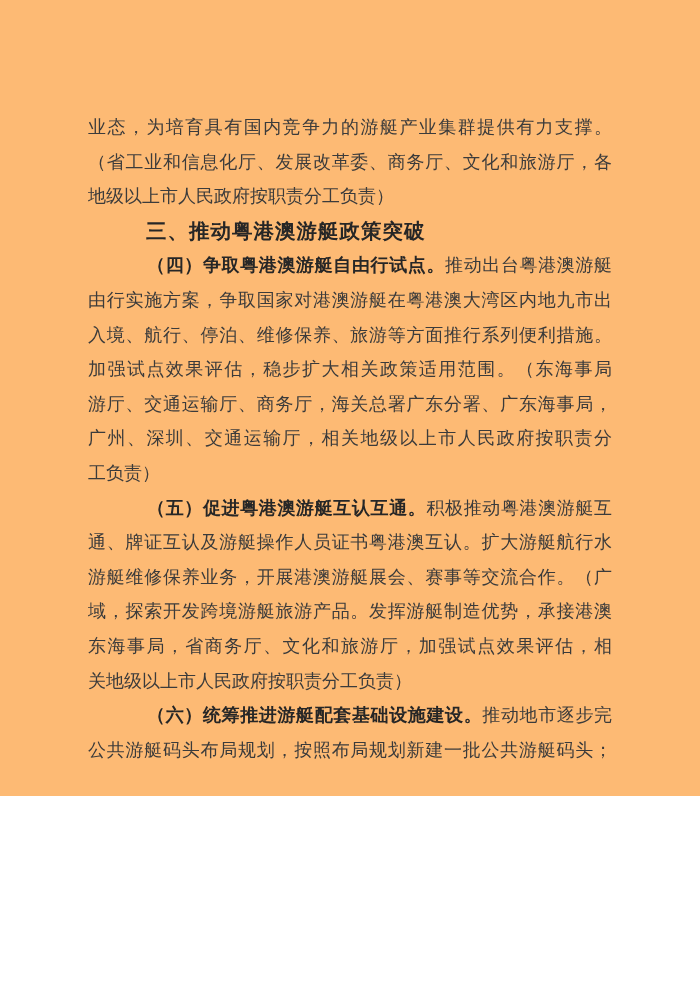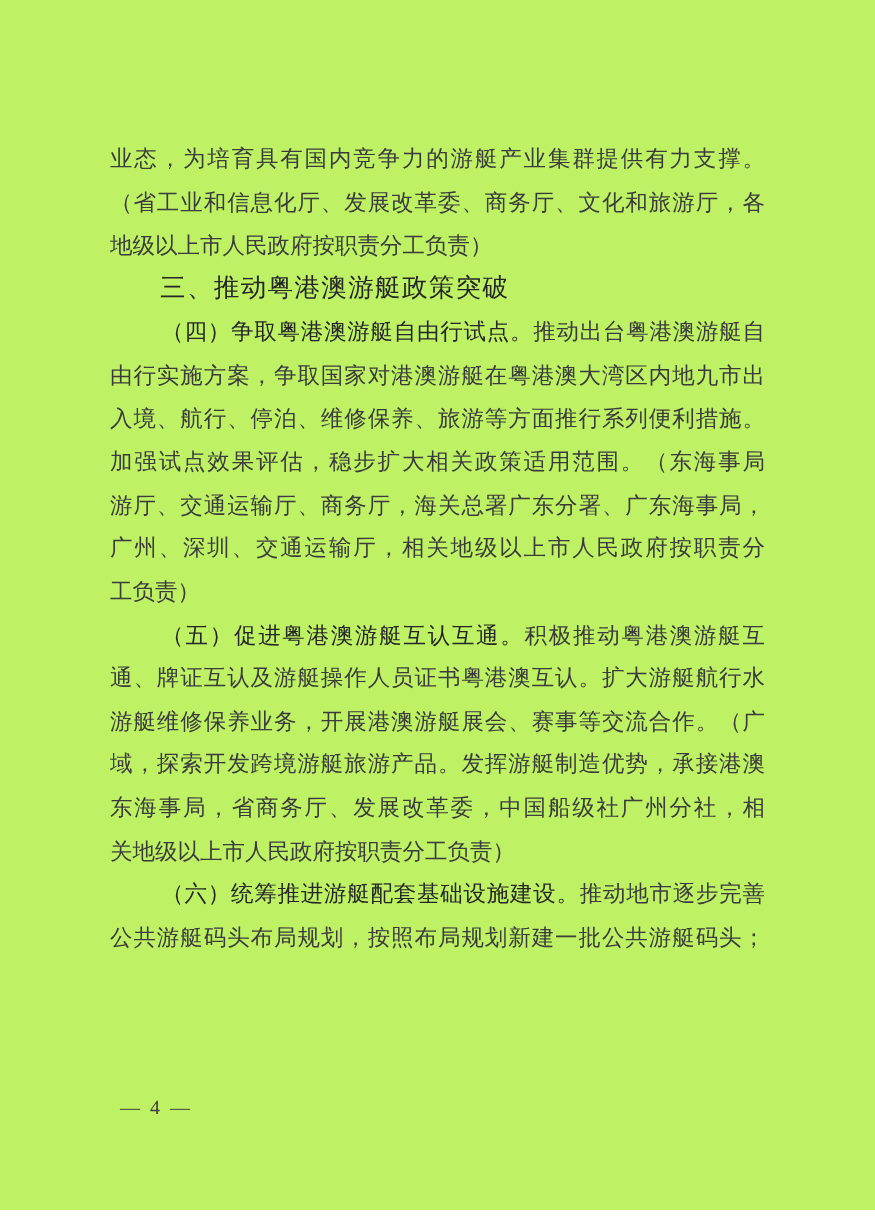--- a/index.html
+++ b/index.html
@@ -3,22 +3,22 @@
 <meta charset="utf-8">
 <style>
   html, body {
     margin: 0;
     padding: 0;
     background: #ffffff;
   }
   .page {
     position: relative;
     width: 700px;
-    height: 968px;
-    background: #bef264;
+    height: 796px;
+    background: #fdba74;
     overflow: hidden;
     font-family: "Liberation Serif", serif;
   }
   .text-body {
     position: absolute;
     left: 88px;
     top: 110px;
     width: 524px;
   }
   .line {
@@ -40,22 +40,23 @@
   .line.heading {
     font-family: "Liberation Sans", sans-serif;
     font-weight: bold;
     font-size: 20.5px;
     letter-spacing: 1px;
     color: #1d1d1d;
     text-indent: 40px;
   }
   .seg { font-weight: normal; }
   .seg.bold {
-    font-weight: normal;
+    font-weight: bold;
     color: #262626;
+    margin-left: 18px;
   }
   .page-number {
     position: absolute;
     left: 96px;
     top: 878px;
     font-size: 16px;
     line-height: 18px;
     color: #3f3f3f;
     letter-spacing: 2px;
     font-family: "Liberation Serif", serif;
@@ -74,19 +75,19 @@
       <div class="line fill"><span class="seg">由行实施方案，争取国家对港澳游艇在粤港澳大湾区内地九市出</span></div>
       <div class="line fill"><span class="seg">入境、航行、停泊、维修保养、旅游等方面推行系列便利措施。</span></div>
       <div class="line fill"><span class="seg">加强试点效果评估，稳步扩大相关政策适用范围。（东海事局</span></div>
       <div class="line fill"><span class="seg">游厅、交通运输厅、商务厅，海关总署广东分署、广东海事局，</span></div>
       <div class="line fill"><span class="seg">广州、深圳、交通运输厅，相关地级以上市人民政府按职责分</span></div>
       <div class="line"><span class="seg">工负责）</span></div>
       <div class="line fill indent"><span class="seg bold">（五）促进粤港澳游艇互认互通。</span><span class="seg">积极推动粤港澳游艇互</span></div>
       <div class="line fill"><span class="seg">通、牌证互认及游艇操作人员证书粤港澳互认。扩大游艇航行水</span></div>
       <div class="line fill"><span class="seg">游艇维修保养业务，开展港澳游艇展会、赛事等交流合作。（广</span></div>
       <div class="line fill"><span class="seg">域，探索开发跨境游艇旅游产品。发挥游艇制造优势，承接港澳</span></div>
-      <div class="line fill"><span class="seg">东海事局，省商务厅、发展改革委，中国船级社广州分社，相</span></div>
+      <div class="line fill"><span class="seg">东海事局，省商务厅、文化和旅游厅，加强试点效果评估，相</span></div>
       <div class="line"><span class="seg">关地级以上市人民政府按职责分工负责）</span></div>
       <div class="line fill indent"><span class="seg bold">（六）统筹推进游艇配套基础设施建设。</span><span class="seg">推动地市逐步完善</span></div>
       <div class="line fill"><span class="seg">公共游艇码头布局规划，按照布局规划新建一批公共游艇码头；</span></div>
     </div>
   <div class="page-number">— 4 —</div>
 </div>
 
 </body></html>

